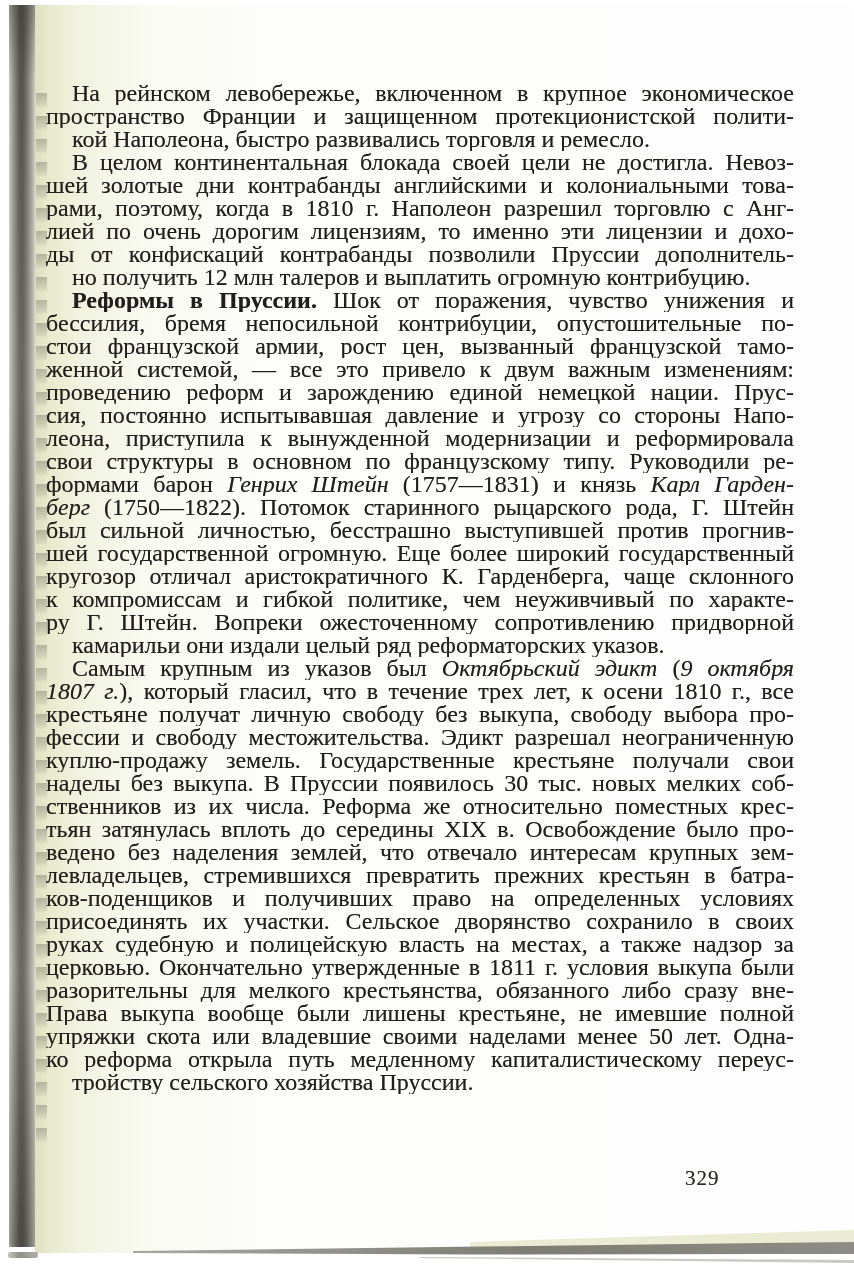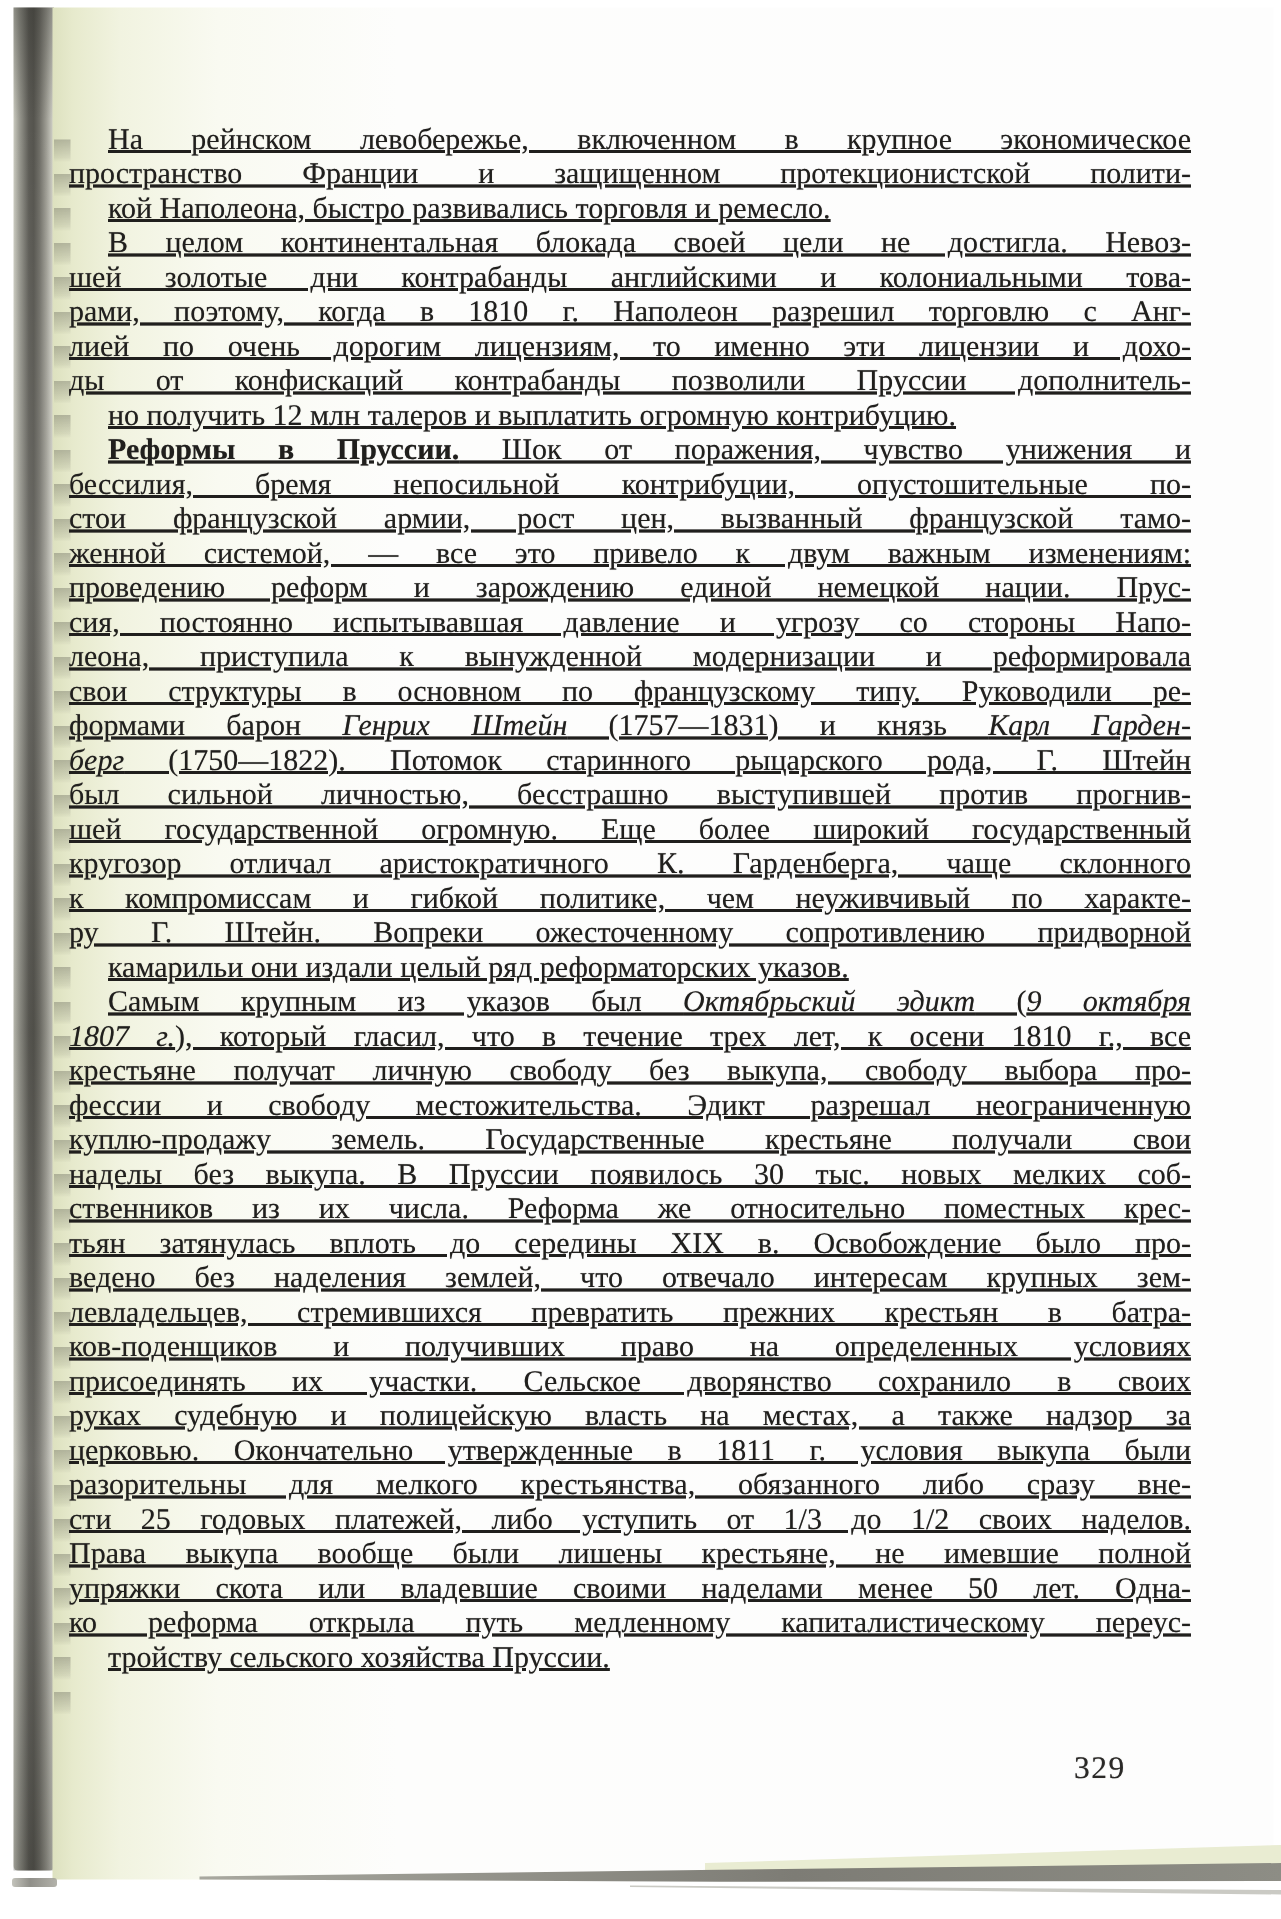--- a/index.html
+++ b/index.html
@@ -36,35 +36,34 @@
   
   .smudges{
     position:absolute;left:1px;top:88px;width:11px;height:1056px;
     background:repeating-linear-gradient(180deg,
       rgba(84,84,74,.34) 0px, rgba(84,84,74,.10) 12px,
       rgba(84,84,74,0) 15px, rgba(84,84,74,0) 23px);
     filter:blur(.4px);
   }
   .textblock{
     position:absolute;left:11px;top:77px;width:748px;
-    font-size:20px;line-height:23px;color:#201f1d;
+    font-size:24px;line-height:23px;color:#201f1d;
     text-shadow:0 0 .5px rgba(32,30,28,.55);
-    text-decoration:underline;
   }
   .line{
     height:23px;overflow:hidden;
     text-align:justify;text-align-last:justify;
     white-space:normal;
   }
   .line.plast{text-align-last:left;margin-left:26px;}
   .line.indent{text-indent:26px;}
   .b{font-weight:bold;}
   .i{font-style:italic;}
   .pagenum{
-    position:absolute;left:681px;top:1161px;
+    position:absolute;left:650px;top:1161px;
     font-size:21px;color:#2a2927;letter-spacing:1px;
     text-shadow:0 0 .5px rgba(32,30,28,.5);
   }
   
   .binding-foot{
     position:absolute;left:8px;top:1252px;width:30px;height:6px;
     background:linear-gradient(90deg,#b9b9b0,#7c7b74 40%,#a5a49b);
     border-radius:2px;opacity:.85;
   }
   .bottom-edge{position:absolute;left:0;top:1225px;}
@@ -111,21 +110,20 @@
         <div class="line"><span>наделы без выкупа. В Пруссии появилось 30 тыс. новых мелких соб-</span></div>
         <div class="line"><span>ственников из их числа. Реформа же относительно поместных крес-</span></div>
         <div class="line"><span>тьян затянулась вплоть до середины XIX в. Освобождение было про-</span></div>
         <div class="line"><span>ведено без наделения землей, что отвечало интересам крупных зем-</span></div>
         <div class="line"><span>левладельцев, стремившихся превратить прежних крестьян в батра-</span></div>
         <div class="line"><span>ков-поденщиков и получивших право на определенных условиях</span></div>
         <div class="line"><span>присоединять их участки. Сельское дворянство сохранило в своих</span></div>
         <div class="line"><span>руках судебную и полицейскую власть на местах, а также надзор за</span></div>
         <div class="line"><span>церковью. Окончательно утвержденные в 1811 г. условия выкупа были</span></div>
         <div class="line"><span>разорительны для мелкого крестьянства, обязанного либо сразу вне-</span></div>
-        <div class="line"><span>сти 25 годовых платежей, либо уступить от 1/3 до 1/2 своих наделов.</span></div>
         <div class="line"><span>Права выкупа вообще были лишены крестьяне, не имевшие полной</span></div>
         <div class="line"><span>упряжки скота или владевшие своими наделами менее 50 лет. Одна-</span></div>
         <div class="line"><span>ко реформа открыла путь медленному капиталистическому переус-</span></div>
         <div class="line plast"><span>тройству сельского хозяйства Пруссии.</span></div>
       </div>
     <div class="pagenum">329</div>
   </div>
 
   <div class="binding-foot"></div>
 

